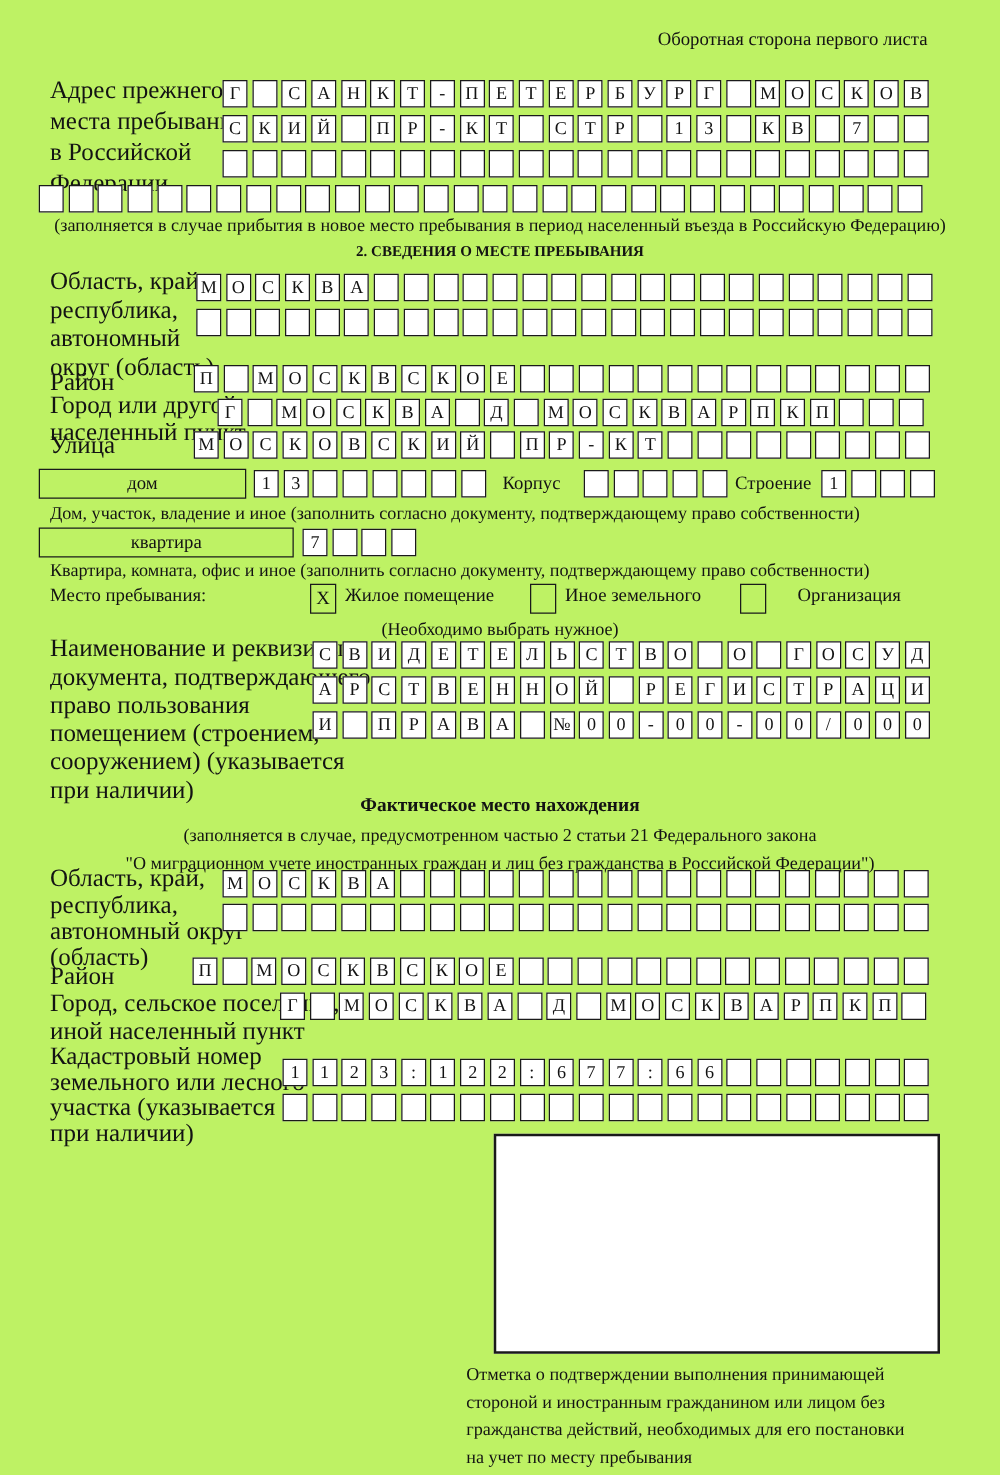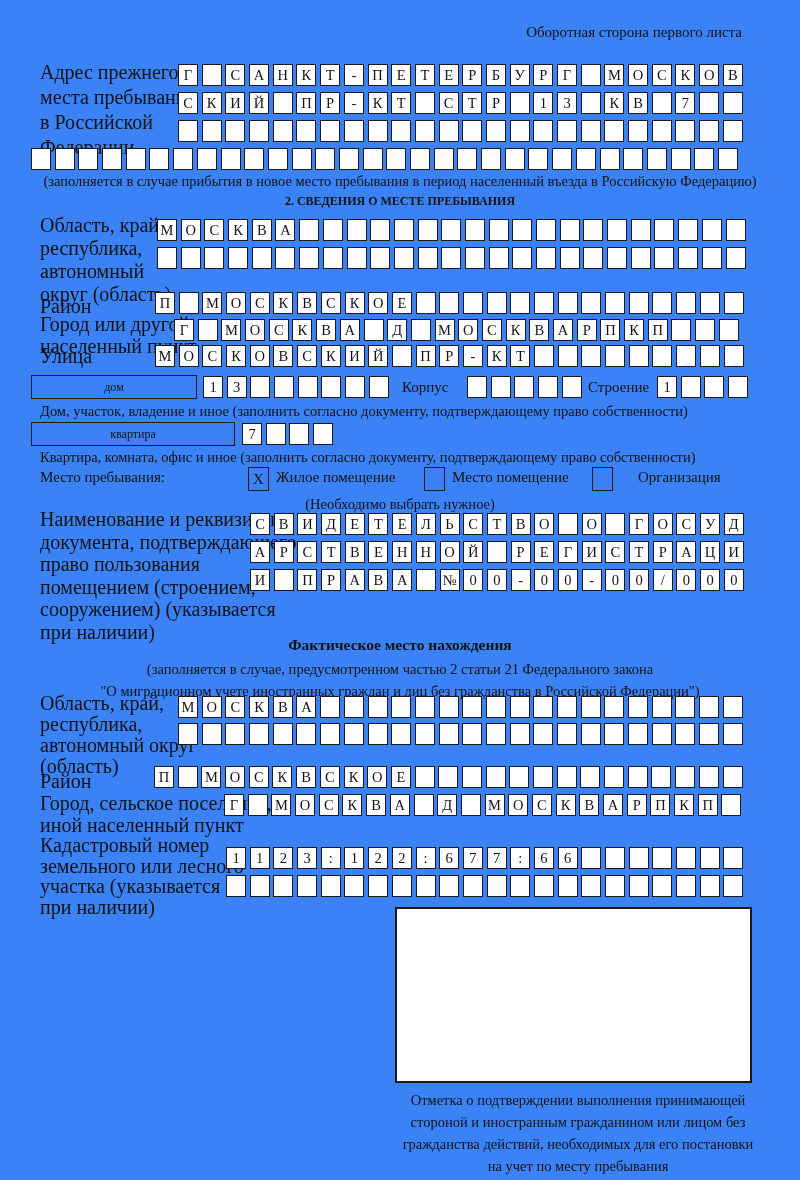--- a/index.html
+++ b/index.html
@@ -1,29 +1,29 @@
 <!DOCTYPE html>
 <html lang="ru"><head>
 <meta charset="utf-8">
 <style>
   html,body{margin:0;padding:0;background:#fff;}
-  .page{position:relative;width:800px;height:1180px;background:#3b82f6;
+  .page{position:relative;width:800px;height:1180px;background:#bef264;
         font-family:"Liberation Serif","DejaVu Serif",serif;color:#131313;overflow:hidden;}
   .abs{position:absolute;}
   .label{font-size:20px;line-height:25px;white-space:pre-line;}
   .cap{font-size:14.5px;}
   .center{width:800px;left:0;text-align:center;}
   .bold{font-weight:bold;}
   .cellrows{display:flex;flex-direction:column;gap:6px;}
   .cellrow{display:flex;gap:3.7px;}
   .cell{flex:0 0 20px;width:20px;height:22px;box-sizing:border-box;border:1.7px solid #1a1a1a;
         display:flex;align-items:center;justify-content:center;
         font-size:14.5px;line-height:20px;background:#fff;}
   .labelbox{box-sizing:border-box;border:1.7px solid #1a1a1a;height:24px;
-            display:flex;align-items:center;justify-content:center;font-size:12px;}
+            display:flex;align-items:center;justify-content:center;font-size:15px;}
   .inline-label{font-size:15px;line-height:24px;}
   .chk{box-sizing:border-box;border:1.7px solid #1a1a1a;width:21px;height:24px;
        display:flex;align-items:center;justify-content:center;font-size:15px;position:absolute;top:-2px;}
   #header-note{right:58px;top:24px;font-size:15px;}
   #prev-label{left:40px;top:60px;}
   #prev-rows{left:178px;top:64px;}
   #prev-full-row{left:31px;top:148px;}
   #prev-caption{top:173px;}
   #sec2-title{top:194px;font-size:12px;}
   #region2-label{left:40px;top:214px;line-height:23px;}
@@ -61,21 +61,21 @@
   #fact-caption{top:659px;line-height:21.5px;white-space:pre-line;}
   #region3-label{left:40px;top:693px;line-height:21px;}
   #region3-rows{left:178px;top:696px;gap:5px;}
   #district3-label{left:40px;top:769px;}
   #district3-row{left:154px;top:766px;}
   #city3-label{left:40px;top:792px;line-height:22px;}
   #city3-row{left:224px;top:794px;}
   #cad-label{left:40px;top:835px;line-height:20.5px;}
   #cad-rows{left:226px;top:847px;}
   #stamp-box{left:395px;top:907px;width:357px;height:176px;box-sizing:border-box;border:2px solid #1a1a1a;background:#fff;}
-  #stamp-caption{left:373px;top:1089px;width:410px;text-align:center;line-height:22px;white-space:pre-line;}
+  #stamp-caption{left:373px;top:1089px;width:410px;line-height:22px;white-space:pre-line;}
 </style>
 </head>
 <body>
 
 <div class="page">
 
   <div class="abs" id="header-note">Оборотная сторона первого листа</div>
 
   <div class="abs label" id="prev-label">Адрес прежнего
 места пребывания
@@ -384,21 +384,21 @@
         <span class="cell"></span>
       </div>
   </div>
   <div class="abs cap" id="apt-caption">Квартира, комната, офис и иное (заполнить согласно документу, подтверждающему право собственности)</div>
 
   <div class="abs" id="stay-line">
     <span class="abs" id="stay-label">Место пребывания:</span>
     <span class="chk" id="stay-chk-0">X</span>
     <span class="abs" id="stay-opt-0">Жилое помещение</span>
     <span class="chk" id="stay-chk-1"></span>
-    <span class="abs" id="stay-opt-1">Место помещение</span>
+    <span class="abs" id="stay-opt-1">Иное земельного</span>
     <span class="chk" id="stay-chk-2"></span>
     <span class="abs" id="stay-opt-2">Организация</span>
   </div>
   <div class="abs cap center" id="stay-note">(Необходимо выбрать нужное)</div>
 
   <div class="abs label" id="doc-label">Наименование и реквизиты
 документа, подтверждающего
 право пользования
 помещением (строением,
 сооружением) (указывается

